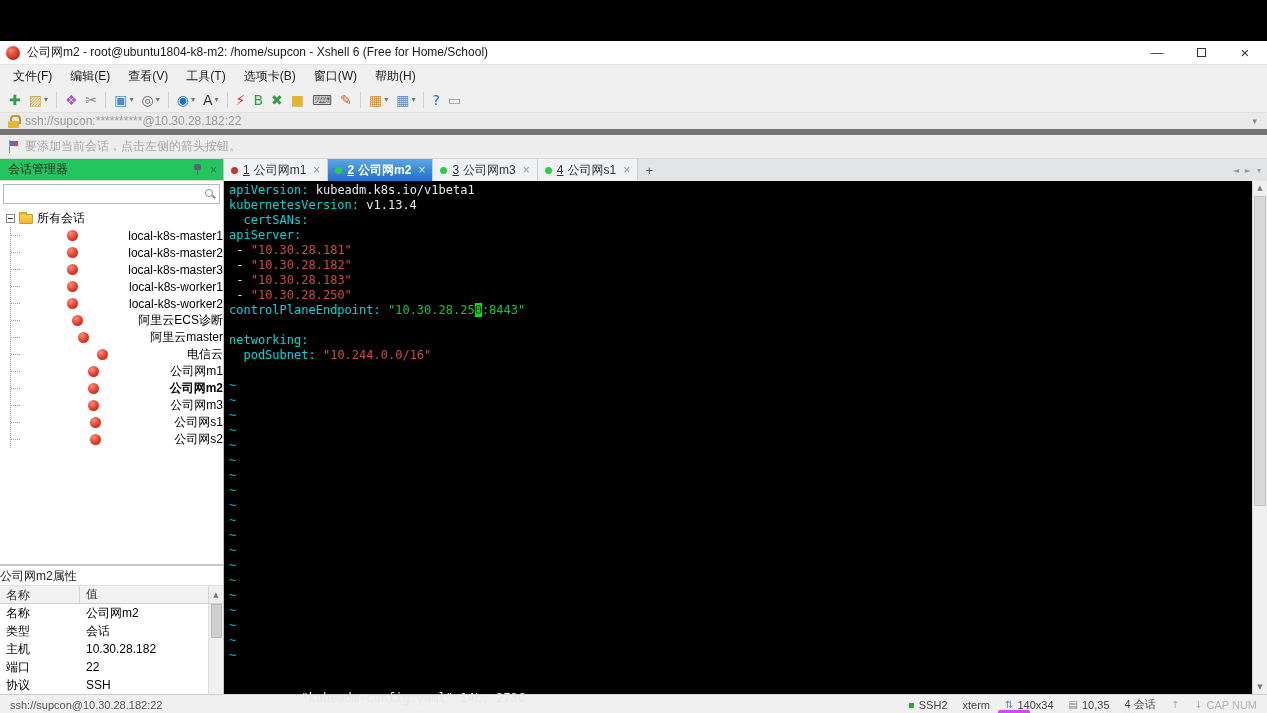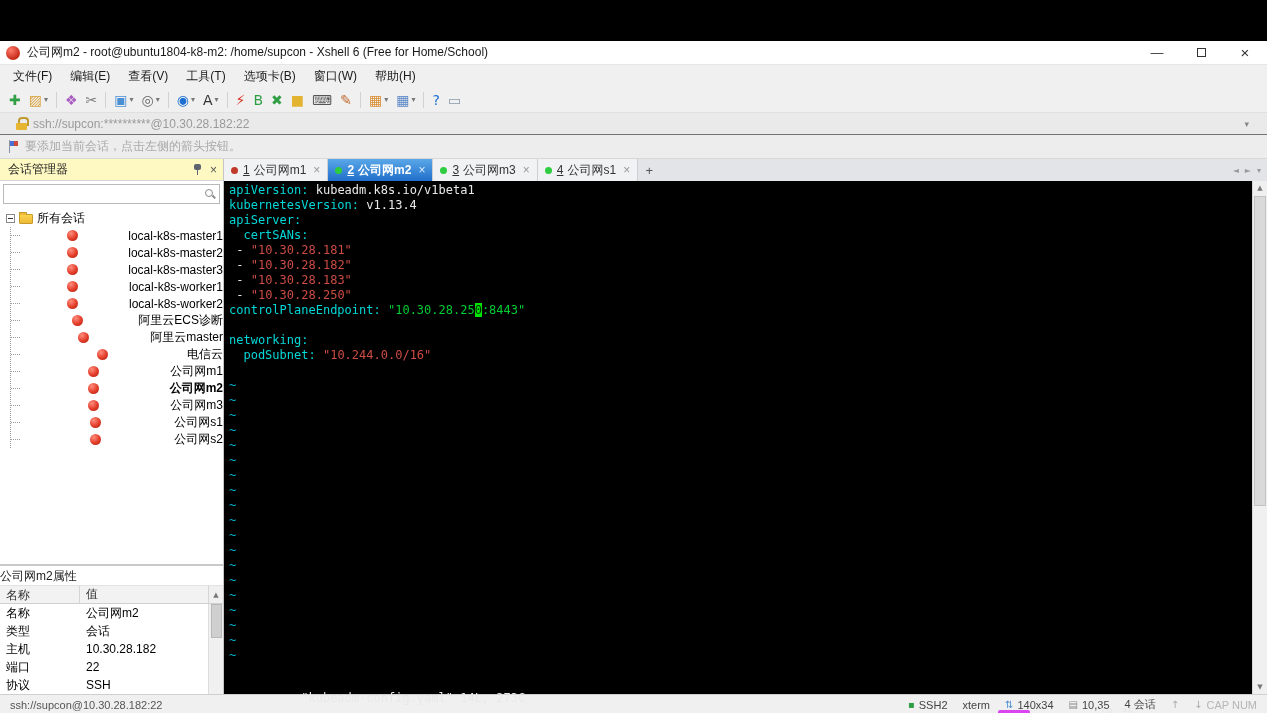--- a/index.html
+++ b/index.html
@@ -17,34 +17,34 @@
   
   .menubar{height:22px;background:#f0f0f0;display:flex;align-items:center;padding-left:4px;font-size:12px;color:#1a1a1a;}
   .menu-item{padding:12px 9px;line-height:22px;}
   .toolbar{height:26px;background:#f0f0f0;display:flex;align-items:center;padding-left:5px;border-bottom:1px solid #e0e0e0;}
   .tb-btn{display:flex;align-items:center;height:22px;padding:0 3px;margin:0 1px;border-radius:2px;}
   .tb-glyph{font-family:"DejaVu Sans",sans-serif;font-size:14px;line-height:14px;}
   .tb-caret{font-family:"DejaVu Sans",sans-serif;font-size:8px;color:#777;margin-left:2px;}
   .tb-sep{width:1px;height:16px;background:#d2d2d2;margin:0 4px;}
 
   
-  .addressbar{height:22px;background:#eaeaea;border-bottom:1px solid #737373;display:flex;align-items:center;padding:0 16px;font-size:12px;color:#9a9a9a;}
+  .addressbar{height:22px;background:#eaeaea;border-bottom:6px solid #737373;display:flex;align-items:center;padding:0 8px;font-size:12px;color:#9a9a9a;}
   .hintbar{height:24px;background:#ededed;border-bottom:1px solid #d8d8d8;display:flex;align-items:center;padding:0 8px;font-size:12px;color:#a9a9a9;}
   .bar-caret{margin-left:auto;font-family:"DejaVu Sans",sans-serif;font-size:9px;color:#8a8a8a;padding-right:2px;}
   .lock{position:relative;width:11px;height:13px;margin-right:6px;flex:0 0 auto;}
   .lock::before{content:"";position:absolute;top:0;left:2px;width:7px;height:7px;border:2px solid #c09a2e;border-bottom:none;border-radius:4px 4px 0 0;}
   .lock::after{content:"";position:absolute;bottom:0;left:0;width:11px;height:7px;background:#e6b633;border-radius:1px;}
   .flag{position:relative;width:11px;height:13px;margin-right:6px;flex:0 0 auto;}
   .flag::before{content:"";position:absolute;left:1px;top:0;width:1px;height:13px;background:#8a93a6;}
   .flag::after{content:"";position:absolute;left:2px;top:1px;width:8px;height:5px;background:linear-gradient(90deg,#4a6fd1 50%,#d04a3a 50%);}
 
   
   .main{flex:1;display:flex;min-height:0;}
   .sidebar{width:224px;background:#fff;border-right:1px solid #c5c5c5;display:flex;flex-direction:column;flex:0 0 auto;}
-  .sidebar-header{height:22px;background:#fef9c3;border-bottom:1px solid #d6d6d6;display:flex;align-items:center;padding:0 6px 0 8px;font-size:12px;color:#222;}
+  .sidebar-header{height:22px;background:#22c55e;border-bottom:1px solid #d6d6d6;display:flex;align-items:center;padding:0 6px 0 8px;font-size:12px;color:#222;}
   .sh-icons{margin-left:auto;display:flex;align-items:center;gap:8px;color:#555;}
   .pin{position:relative;width:9px;height:12px;}
   .pin::before{content:"";position:absolute;top:0;left:1px;width:7px;height:6px;background:#5d6470;border-radius:2px;}
   .pin::after{content:"";position:absolute;top:6px;left:4px;width:1px;height:5px;background:#5d6470;}
   .sh-close{font-size:12px;color:#555;}
   .search-row{height:20px;margin:3px;border:1px solid #b9b9b9;background:#fff;display:flex;align-items:center;padding:0 3px;}
   .search-row input{flex:1;border:none;outline:none;font-size:12px;height:16px;font-family:"Liberation Sans",sans-serif;}
   .mag{position:relative;width:12px;height:12px;flex:0 0 auto;}
   .mag::before{content:"";position:absolute;left:1px;top:1px;width:6px;height:6px;border:1.5px solid #8a8a8a;border-radius:50%;}
   .mag::after{content:"";position:absolute;left:8px;top:8px;width:4px;height:1.5px;background:#8a8a8a;transform:rotate(45deg);}
@@ -419,22 +419,22 @@
         <span class="tab-nav">
           <span>◄</span>
           <span>►</span>
           <span>▾</span>
         </span>
       </div>
       <div class="terminal">
         <div class="term-text">
             <div class="tline"><span class="seg key">apiVersion:</span><span class="seg txt"> kubeadm.k8s.io/v1beta1</span></div>
             <div class="tline"><span class="seg key">kubernetesVersion:</span><span class="seg txt"> v1.13.4</span></div>
+            <div class="tline"><span class="seg key">  certSANs:</span></div>
             <div class="tline"><span class="seg key">apiServer:</span></div>
-            <div class="tline"><span class="seg key">  certSANs:</span></div>
             <div class="tline"><span class="seg txt"> - </span><span class="seg str">"10.30.28.181"</span></div>
             <div class="tline"><span class="seg txt"> - </span><span class="seg str">"10.30.28.182"</span></div>
             <div class="tline"><span class="seg txt"> - </span><span class="seg str">"10.30.28.183"</span></div>
             <div class="tline"><span class="seg txt"> - </span><span class="seg str">"10.30.28.250"</span></div>
             <div class="tline"><span class="seg key">controlPlaneEndpoint:</span><span class="seg txt"> </span><span class="seg grn">"10.30.28.25</span><span class="seg cur">0</span><span class="seg grn">:8443"</span></div>
             <div class="tline">&nbsp;</div>
             <div class="tline"><span class="seg key">networking:</span></div>
             <div class="tline"><span class="seg key">  podSubnet:</span><span class="seg txt"> </span><span class="seg str">"10.244.0.0/16"</span></div>
             <div class="tline">&nbsp;</div>
             <div class="tline"><span class="seg tilde">~</span></div>

